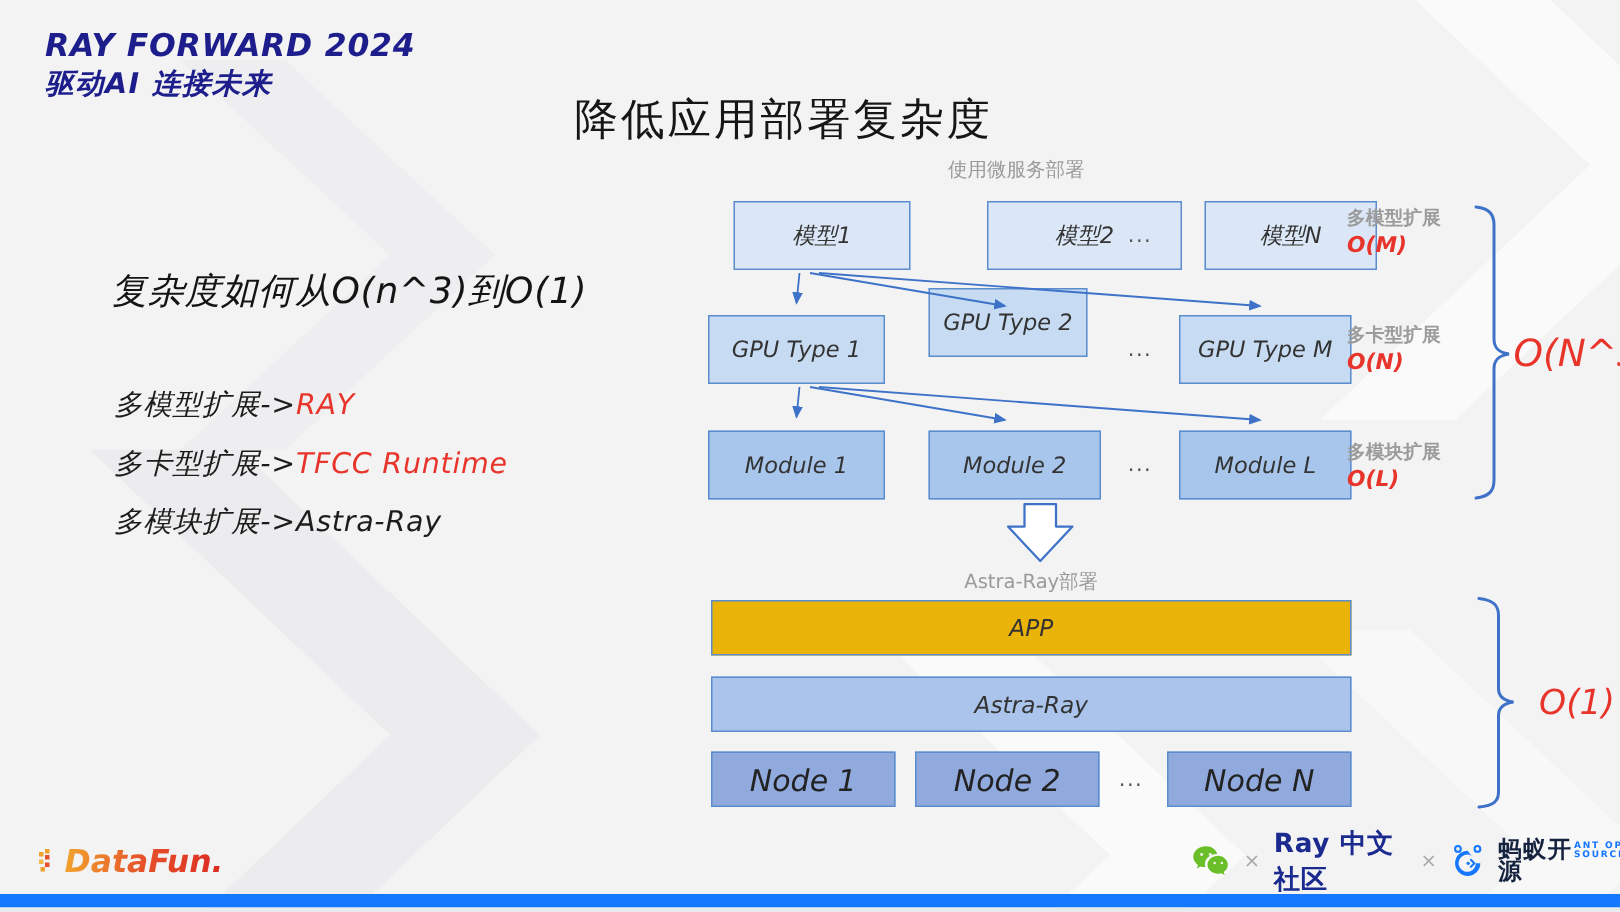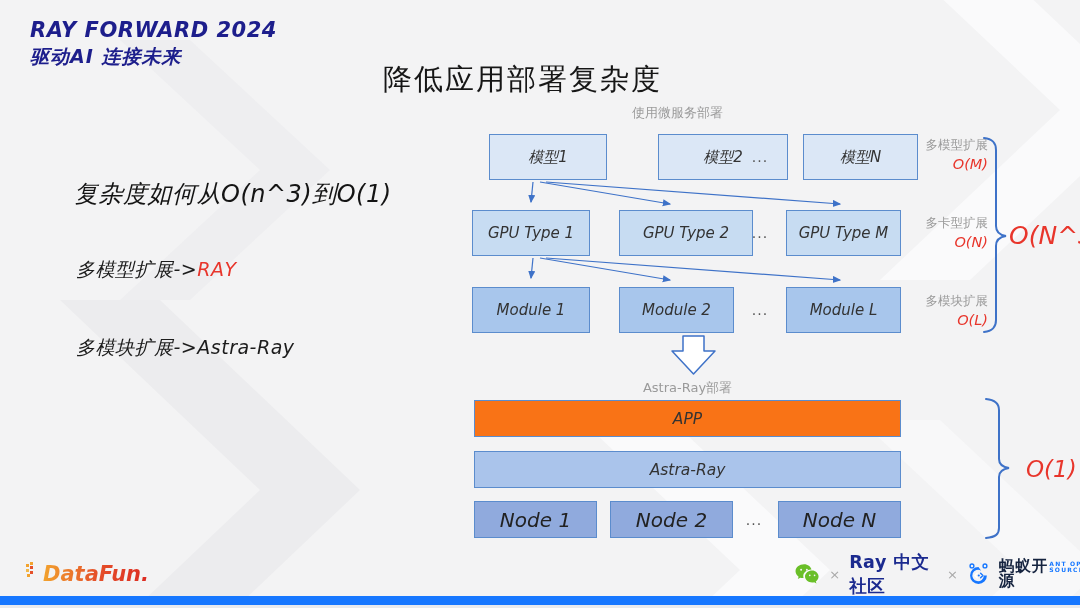--- a/index.html
+++ b/index.html
@@ -26,37 +26,37 @@
 
   
   .dbox{position:absolute;height:46px;box-sizing:border-box;border:1.5px solid #5b8ccd;
         display:flex;align-items:center;justify-content:center;
         font-size:15px;font-style:italic;color:#333;}
   .f1{background:#dbe7f6;margin-left:17px;}
   .f2{background:#c7dcf2;}
   .f3{background:#a8c6ec;}
   .wbox{position:absolute;left:474px;width:427px;height:37px;box-sizing:border-box;border:1.5px solid #5b8ccd;
         display:flex;align-items:center;justify-content:center;font-size:15.5px;font-style:italic;color:#333;}
-  .fapp{background:#f97316;}
+  .fapp{background:#eab308;}
   .fastra{background:#aac4eb;}
   .nbox{position:absolute;width:123px;height:37px;box-sizing:border-box;border:1.5px solid #5b8ccd;
         background:#90aadd;display:flex;align-items:center;justify-content:center;
         font-size:20px;font-style:italic;color:#222;}
   .dots{position:absolute;width:22px;text-align:center;font-size:14px;color:#555;letter-spacing:1px;}
 
   .small-gray{position:absolute;font-size:13px;color:#9a9a9a;text-align:center;}
-  .ann{position:absolute;width:90px;text-align:right;line-height:1.25;}
+  .ann{position:absolute;width:90px;text-align:left;line-height:1.25;font-weight:bold;}
   .ann-gray{font-size:12.5px;color:#9b9b9b;}
   .ann-red{font-size:14.5px;color:#e8352b;font-style:italic;margin-top:2px;}
   .big-red{position:absolute;color:#e8352b;font-style:italic;font-weight:500;}
   .onn3{left:1009px;top:221px;font-size:25px;}
   .o1{left:1026px;top:456px;font-size:23px;}
 
   
-  .datafun{position:absolute;left:26px;top:562px;display:flex;gap:3px;}
+  .datafun{position:absolute;left:26px;top:562px;display:flex;align-items:center;gap:3px;}
   .datafun-text{font-size:21px;font-weight:bold;font-style:italic;
                 background:linear-gradient(90deg,#f2a32e,#e5512a,#dc2a22);
                 -webkit-background-clip:text;background-clip:text;color:transparent;}
   .foot-right{position:absolute;left:795px;top:550px;display:flex;align-items:center;gap:9px;}
   .sep{font-size:13px;color:#a8a8a8;}
   .ray-comm{font-size:17.5px;font-weight:bold;color:#1b2a8f;letter-spacing:.5px;}
   .ant-text{display:flex;flex-direction:row;line-height:1;}
   .ant-name{font-size:15.5px;font-weight:bold;color:#15233f;letter-spacing:1px;}
   .ant-sub{font-size:6px;color:#1677ff;letter-spacing:1.2px;margin-top:2px;font-weight:bold;}
 
@@ -80,33 +80,36 @@
     <div class="brand-line1">RAY FORWARD 2024</div>
     <div class="brand-line2">驱动AI 连接未来</div>
   </div>
 
   <div class="title">降低应用部署复杂度</div>
 
   <div class="lp-heading">复杂度如何从O(n^3)到O(1)</div>
   <div class="bullet" style="top:257px">
     <span>多模型扩展-&gt;</span><span class="hl">RAY</span>
   </div>
+  <div class="bullet" style="top:296px">
+    <span>多卡型扩展-&gt;</span><span class="hl">TFCC Runtime</span>
+  </div>
   <div class="bullet" style="top:335px">
     <span>多模块扩展-&gt;</span><span class="hl dark">Astra-Ray</span>
   </div>
 
   <div class="small-gray" style="left:590px;top:104px;width:175px">使用微服务部署</div>
 
   <div class="dbox f1" style="left:472px;top:134px;width:118px">模型1</div>
   <div class="dbox f1" style="left:641px;top:134px;width:130px">模型2</div>
   <div class="dots" style="left:749px;top:149px">...</div>
   <div class="dbox f1" style="left:786px;top:134px;width:115px">模型N</div>
 
   <div class="dbox f2" style="left:472px;top:210px;width:118px">GPU Type 1</div>
-  <div class="dbox f2" style="left:619px;top:210px;width:134px">GPU Type 2</div>
+  <div class="dbox f2" style="left:619px;top:192px;width:106px">GPU Type 2</div>
   <div class="dots" style="left:749px;top:225px">...</div>
   <div class="dbox f2" style="left:786px;top:210px;width:115px">GPU Type M</div>
 
   <div class="dbox f3" style="left:472px;top:287px;width:118px">Module 1</div>
   <div class="dbox f3" style="left:619px;top:287px;width:115px">Module 2</div>
   <div class="dots" style="left:749px;top:302px">...</div>
   <div class="dbox f3" style="left:786px;top:287px;width:115px">Module L</div>
 
   <div class="ann" style="left:898px;top:137px">
     <div class="ann-gray">多模型扩展</div>

